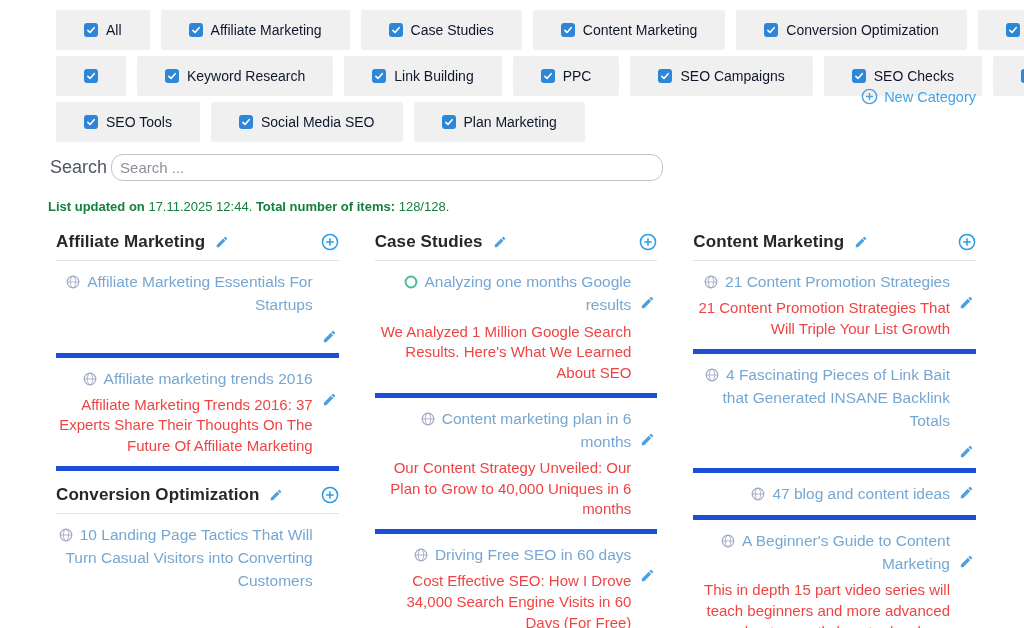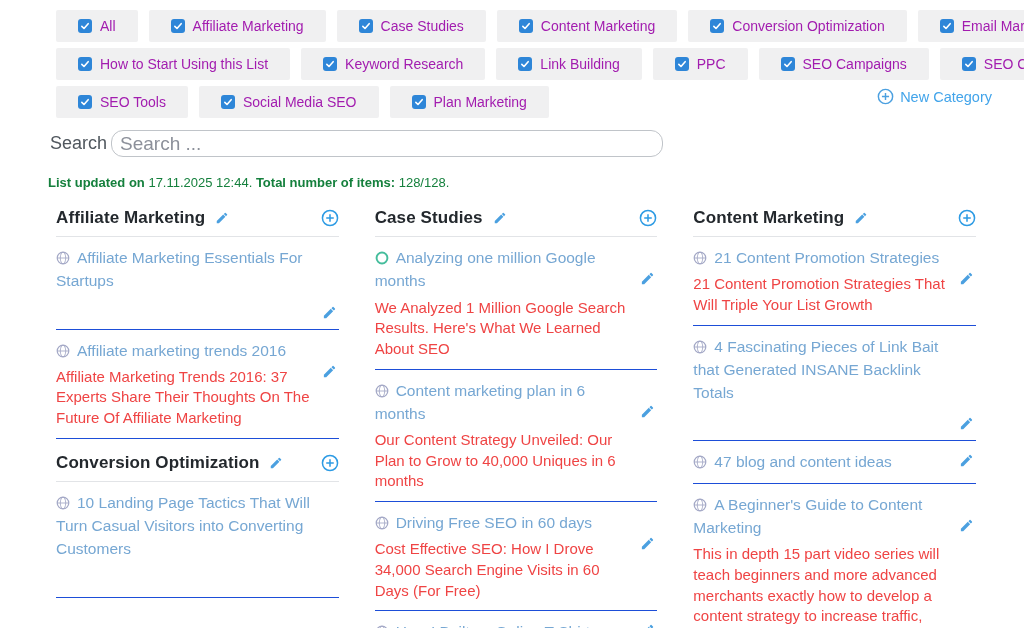--- a/index.html
+++ b/index.html
@@ -9,44 +9,44 @@
     background: #ffffff; color: #32373c;
     font-family: "Liberation Sans", sans-serif;
   }
   .page { position: relative; width: 1024px; height: 628px; padding: 10px 48px 0 48px; }
 
   
   .filters { margin-left: 8px; }
   .filter-row { display: flex; gap: 11px; margin-bottom: 6px; }
   .pill {
     display: inline-flex; align-items: center; gap: 8px;
-    background: #f0f0f1; height: 32px; padding: 0 22px;
-    border-radius: 2px; font-size: 14px; color: #a21caf;
+    background: #f0f0f1; height: 40px; padding: 0 28px;
+    border-radius: 2px; font-size: 14px; color: #0f172a;
     cursor: pointer; white-space: nowrap; user-select: none;
   }
   .cb {
     width: 14px; height: 14px; flex: none; border-radius: 3px;
     background: #2e86d8; display: inline-flex; align-items: center; justify-content: center;
   }
   .cb svg { width: 10px; height: 10px; display: block; }
 
   
   .new-category {
-    position: absolute; top: 88px; right: 32px;
+    position: absolute; top: 88px; right: 48px;
     display: flex; align-items: center; gap: 6px;
     color: #42a4ea; font-size: 14.5px; cursor: pointer; text-decoration: none;
   }
   .new-category .icon { width: 17px; height: 17px; }
 
   
   .search-row { display: flex; align-items: center; margin-top: 12px; margin-left: 2px; }
   .search-label { font-size: 18px; color: #50575e; margin-right: 4px; }
   .search-input {
     width: 552px; height: 27px; border: 1px solid #c0c4c9; border-radius: 12px;
-    font-family: inherit; font-size: 19px; color: #2c3338; padding: 0 8px; outline: none;
+    font-family: inherit; font-size: 15px; color: #2c3338; padding: 0 8px; outline: none;
   }
   .search-input::placeholder { color: #8c909a; opacity: 1; }
 
   
   .status { margin: 18px 0 0 0; font-size: 13px; color: #15803d; }
   .status b { font-weight: 700; }
 
   
   .columns {
     display: grid; grid-template-columns: repeat(3, 1fr); column-gap: 36px;
@@ -57,21 +57,21 @@
     display: flex; align-items: center;
     padding-bottom: 8px; border-bottom: 1px solid #e2e4e7;
   }
   .section-title { margin: 0; font-size: 17px; font-weight: 700; color: #23282d; letter-spacing: 0.1px; }
   .icon { display: inline-flex; color: #4ba0e0; cursor: pointer; }
   .icon svg { width: 100%; height: 100%; display: block; }
   .header-edit { width: 14px; height: 14px; margin-left: 10px; }
   .header-add  { width: 18px; height: 18px; margin-left: auto; color: #2d9be4; }
 
   
-  .item { position: relative; padding: 9px 26px 9px 0; border-bottom: 1px solid #1d4ed8; }
+  .item { position: relative; padding: 9px 26px 9px 0; border-bottom: 5px solid #1d4ed8; text-align: right; }
   .item.blank-desc { padding-bottom: 36px; }
   .item-link {
     color: #76a7d3; font-size: 15.5px; line-height: 1.5;
     text-decoration: none; cursor: pointer;
   }
   .fav { display: inline-block; width: 14px; height: 14px; margin-right: 7px; vertical-align: -2px; color: #a3a8c6; }
   .fav.ring { color: #45bd9c; }
   .fav svg { width: 14px; height: 14px; display: block; }
   .item-desc { margin: 5px 0 0 0; font-size: 15px; line-height: 1.38; color: #ef4444; }
   .item-edit { position: absolute; right: 2px; width: 15px; height: 15px; }
@@ -143,21 +143,20 @@
           <span>Growth Hacking</span>
         </label>
       </div>
       <div class="filter-row">
         <label class="pill">
           <span class="cb">
             <svg viewBox="0 0 12 12">
               <path d="M2.2 6.4 4.8 9 9.8 3.2" fill="none" stroke="#fff" stroke-width="1.9" stroke-linecap="round" stroke-linejoin="round"></path>
             </svg>
           </span>
-          <span>How to Start Using this List</span>
         </label>
         <label class="pill">
           <span class="cb">
             <svg viewBox="0 0 12 12">
               <path d="M2.2 6.4 4.8 9 9.8 3.2" fill="none" stroke="#fff" stroke-width="1.9" stroke-linecap="round" stroke-linejoin="round"></path>
             </svg>
           </span>
           <span>Keyword Research</span>
         </label>
         <label class="pill">
@@ -320,21 +319,21 @@
             </span>
             <span class="icon header-add">
               <svg viewBox="0 0 20 20">
                 <circle cx="10" cy="10" r="8.4" fill="none" stroke="currentColor" stroke-width="1.7"></circle>
                 <path d="M10 5.8v8.4M5.8 10h8.4" stroke="currentColor" stroke-width="1.7" fill="none"></path>
               </svg>
             </span>
           </div>
           <div class="item has-desc"><a class="item-link" href="#"><span class="fav ring"><svg viewBox="0 0 16 16">
                   <circle cx="8" cy="8" r="6.2" fill="none" stroke="currentColor" stroke-width="2.2"></circle>
-                </svg></span><span>Analyzing one million Google months</span></a><p class="item-desc">We Analyzed 1 Million Google Search Results. Here's What We Learned About SEO</p><span class="icon item-edit">
+                </svg></span><span>Analyzing one months Google results</span></a><p class="item-desc">We Analyzed 1 Million Google Search Results. Here's What We Learned About SEO</p><span class="icon item-edit">
               <svg viewBox="0 0 24 24">
                 <path fill="currentColor" d="M3 17.25V21h3.75L17.81 9.94l-3.75-3.75L3 17.25zM20.71 7.04a1 1 0 0 0 0-1.41l-2.34-2.34a1 1 0 0 0-1.41 0l-1.83 1.83 3.75 3.75 1.83-1.83z"></path>
               </svg>
             </span></div>
           <div class="item has-desc"><a class="item-link" href="#"><span class="fav globe"><svg viewBox="0 0 16 16">
                   <circle cx="8" cy="8" r="6.6" fill="none" stroke="currentColor" stroke-width="1.4"></circle>
                   <ellipse cx="8" cy="8" rx="3.1" ry="6.6" fill="none" stroke="currentColor" stroke-width="1"></ellipse>
                   <path d="M1.4 8h13.2" stroke="currentColor" stroke-width="1" fill="none"></path>
                 </svg></span><span>Content marketing plan in 6 months</span></a><p class="item-desc">Our Content Strategy Unveiled: Our Plan to Grow to 40,000 Uniques in 6 months</p><span class="icon item-edit">
               <svg viewBox="0 0 24 24">

